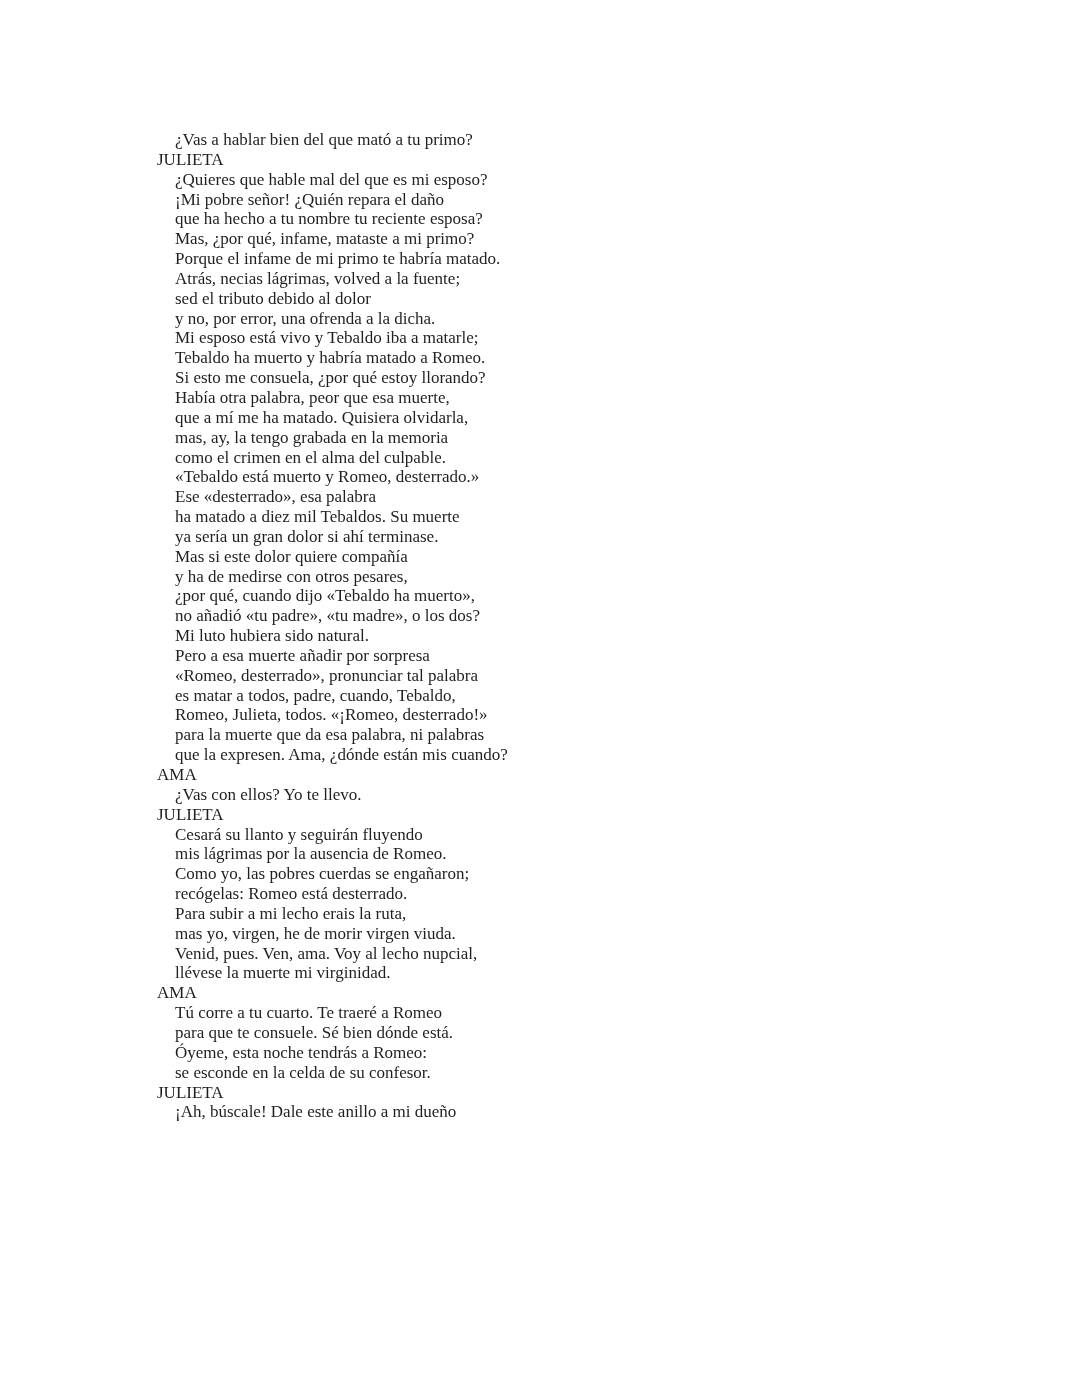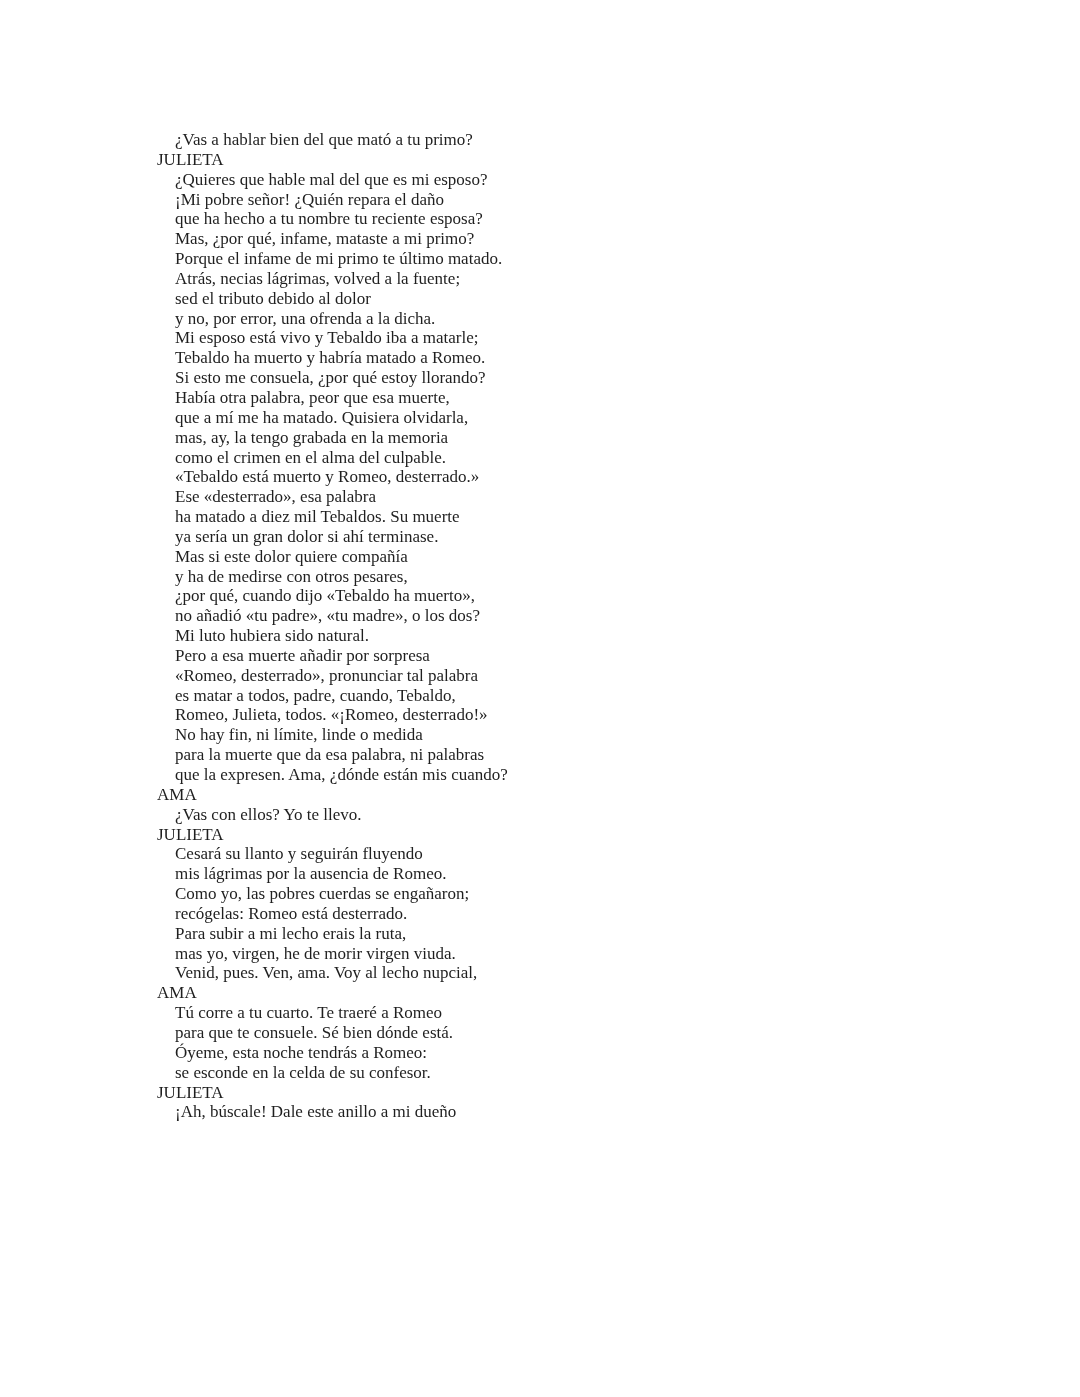--- a/index.html
+++ b/index.html
@@ -51,21 +51,21 @@
 
 <div class="page">
   <div class="content">
     <div class="lines">
         <div class="verse">¿Vas a hablar bien del que mató a tu primo?</div>
         <div class="speaker">JULIETA</div>
         <div class="verse">¿Quieres que hable mal del que es mi esposo?</div>
         <div class="verse">¡Mi pobre señor! ¿Quién repara el daño</div>
         <div class="verse">que ha hecho a tu nombre tu reciente esposa?</div>
         <div class="verse">Mas, ¿por qué, infame, mataste a mi primo?</div>
-        <div class="verse">Porque el infame de mi primo te último matado.</div>
+        <div class="verse">Porque el infame de mi primo te habría matado.</div>
         <div class="verse">Atrás, necias lágrimas, volved a la fuente;</div>
         <div class="verse">sed el tributo debido al dolor</div>
         <div class="verse">y no, por error, una ofrenda a la dicha.</div>
         <div class="verse">Mi esposo está vivo y Tebaldo iba a matarle;</div>
         <div class="verse">Tebaldo ha muerto y habría matado a Romeo.</div>
         <div class="verse">Si esto me consuela, ¿por qué estoy llorando?</div>
         <div class="verse">Había otra palabra, peor que esa muerte,</div>
         <div class="verse">que a mí me ha matado. Quisiera olvidarla,</div>
         <div class="verse">mas, ay, la tengo grabada en la memoria</div>
         <div class="verse">como el crimen en el alma del culpable.</div>
@@ -75,33 +75,33 @@
         <div class="verse">ya sería un gran dolor si ahí terminase.</div>
         <div class="verse">Mas si este dolor quiere compañía</div>
         <div class="verse">y ha de medirse con otros pesares,</div>
         <div class="verse">¿por qué, cuando dijo «Tebaldo ha muerto»,</div>
         <div class="verse">no añadió «tu padre», «tu madre», o los dos?</div>
         <div class="verse">Mi luto hubiera sido natural.</div>
         <div class="verse">Pero a esa muerte añadir por sorpresa</div>
         <div class="verse">«Romeo, desterrado», pronunciar tal palabra</div>
         <div class="verse">es matar a todos, padre, cuando, Tebaldo,</div>
         <div class="verse">Romeo, Julieta, todos. «¡Romeo, desterrado!»</div>
-        <div class="verse">No hay fin, ni límite, linde o medida</div>
         <div class="verse">para la muerte que da esa palabra, ni palabras</div>
         <div class="verse">que la expresen. Ama, ¿dónde están mis cuando?</div>
         <div class="speaker">AMA</div>
         <div class="verse">¿Vas con ellos? Yo te llevo.</div>
         <div class="speaker">JULIETA</div>
         <div class="verse">Cesará su llanto y seguirán fluyendo</div>
         <div class="verse">mis lágrimas por la ausencia de Romeo.</div>
         <div class="verse">Como yo, las pobres cuerdas se engañaron;</div>
         <div class="verse">recógelas: Romeo está desterrado.</div>
         <div class="verse">Para subir a mi lecho erais la ruta,</div>
         <div class="verse">mas yo, virgen, he de morir virgen viuda.</div>
         <div class="verse">Venid, pues. Ven, ama. Voy al lecho nupcial,</div>
+        <div class="verse">llévese la muerte mi virginidad.</div>
         <div class="speaker">AMA</div>
         <div class="verse">Tú corre a tu cuarto. Te traeré a Romeo</div>
         <div class="verse">para que te consuele. Sé bien dónde está.</div>
         <div class="verse">Óyeme, esta noche tendrás a Romeo:</div>
         <div class="verse">se esconde en la celda de su confesor.</div>
         <div class="speaker">JULIETA</div>
         <div class="verse">¡Ah, búscale! Dale este anillo a mi dueño</div>
         <div class="verse">y dile que quiero su último adiós.</div>
       </div>
     <div class="stage-direction">Salen.</div>

